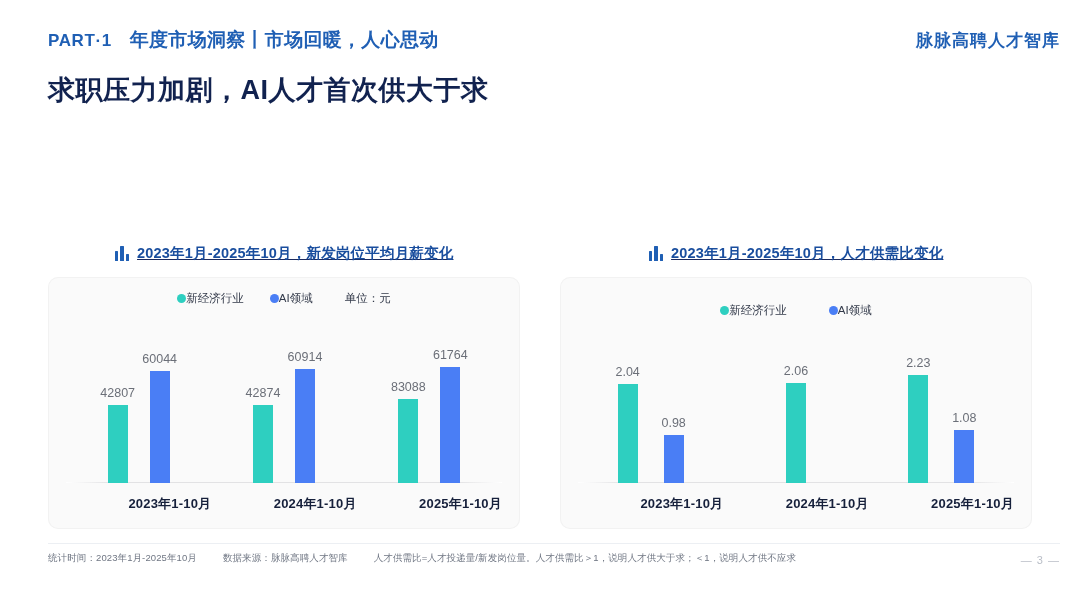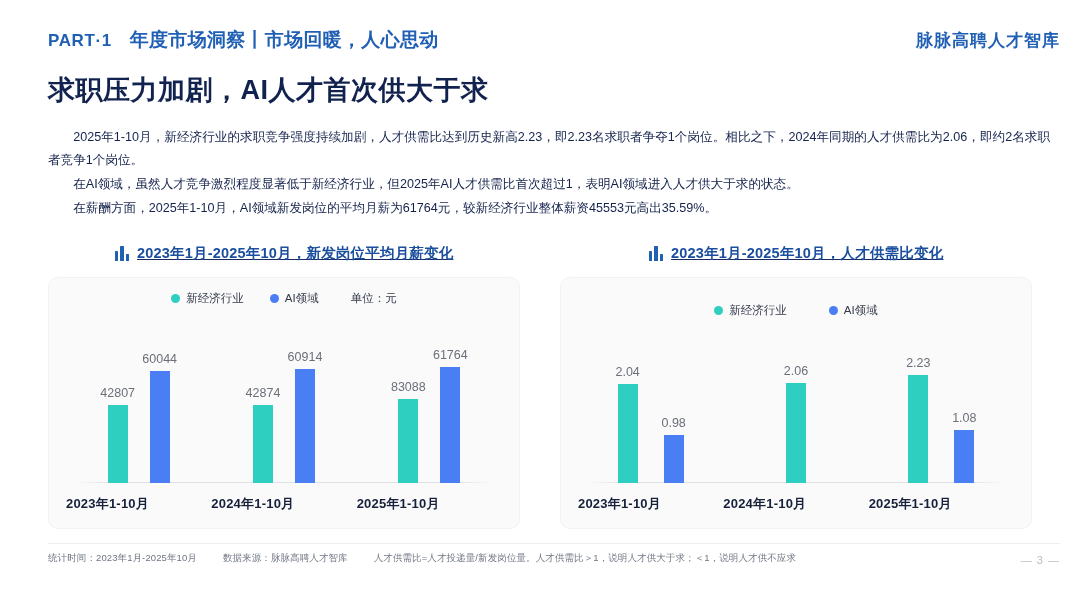--- a/index.html
+++ b/index.html
@@ -156,21 +156,21 @@
     font-size: 11.5px;
     color: #333a4a;
   }
   .legend.legend-right {
     top: 26px;
     gap: 42px;
   }
   .legend-item {
     display: flex;
     align-items: center;
-    gap: 6px;
+    gap: 0;
     white-space: nowrap;
   }
   .legend-dot {
     width: 9px;
     height: 9px;
     border-radius: 50%;
     display: inline-block;
   }
   .legend-unit {
     font-size: 11.5px;
@@ -233,21 +233,21 @@
   }
   .xlabels {
     position: absolute;
     left: 18px;
     right: 18px;
     bottom: 16px;
     display: flex;
   }
   .xlabel {
     flex: 1;
-    text-align: left;
+    text-align: right;
     font-size: 13px;
     font-weight: 700;
     color: #16203b;
     white-space: nowrap;
     letter-spacing: 0.2px;
   }
 
   
   .footer-rule {
     position: absolute;
@@ -285,25 +285,20 @@
   <div class="header">
     <div class="header-left">
       <span class="part-label">PART·1</span>
       <span class="part-sub">年度市场洞察丨市场回暖，人心思动</span>
     </div>
     <span class="brand">脉脉高聘人才智库</span>
   </div>
 
   <div class="main-title">求职压力加剧，AI人才首次供大于求</div>
 
-  <div class="body-copy">
-    <p class="para indent">2025年1-10月，新经济行业的求职竞争强度持续加剧，人才供需比达到历史新高2.23，即2.23名求职者争夺1个岗位。相比之下，2024年同期的人才供需比为2.06，即约2名求职者竞争1个岗位。</p>
-    <p class="para indent">在AI领域，虽然人才竞争激烈程度显著低于新经济行业，但2025年AI人才供需比首次超过1，表明AI领域进入人才供大于求的状态。</p>
-    <p class="para indent">在薪酬方面，2025年1-10月，AI领域新发岗位的平均月薪为61764元，较新经济行业整体薪资45553元高出35.59%。</p>
-  </div>
 
   <div class="charts">
 
     <div class="chart-block">
       <div class="chart-heading">
         <span class="bars-icon">
             <i></i>
             <i></i>
             <i></i>
           </span>

